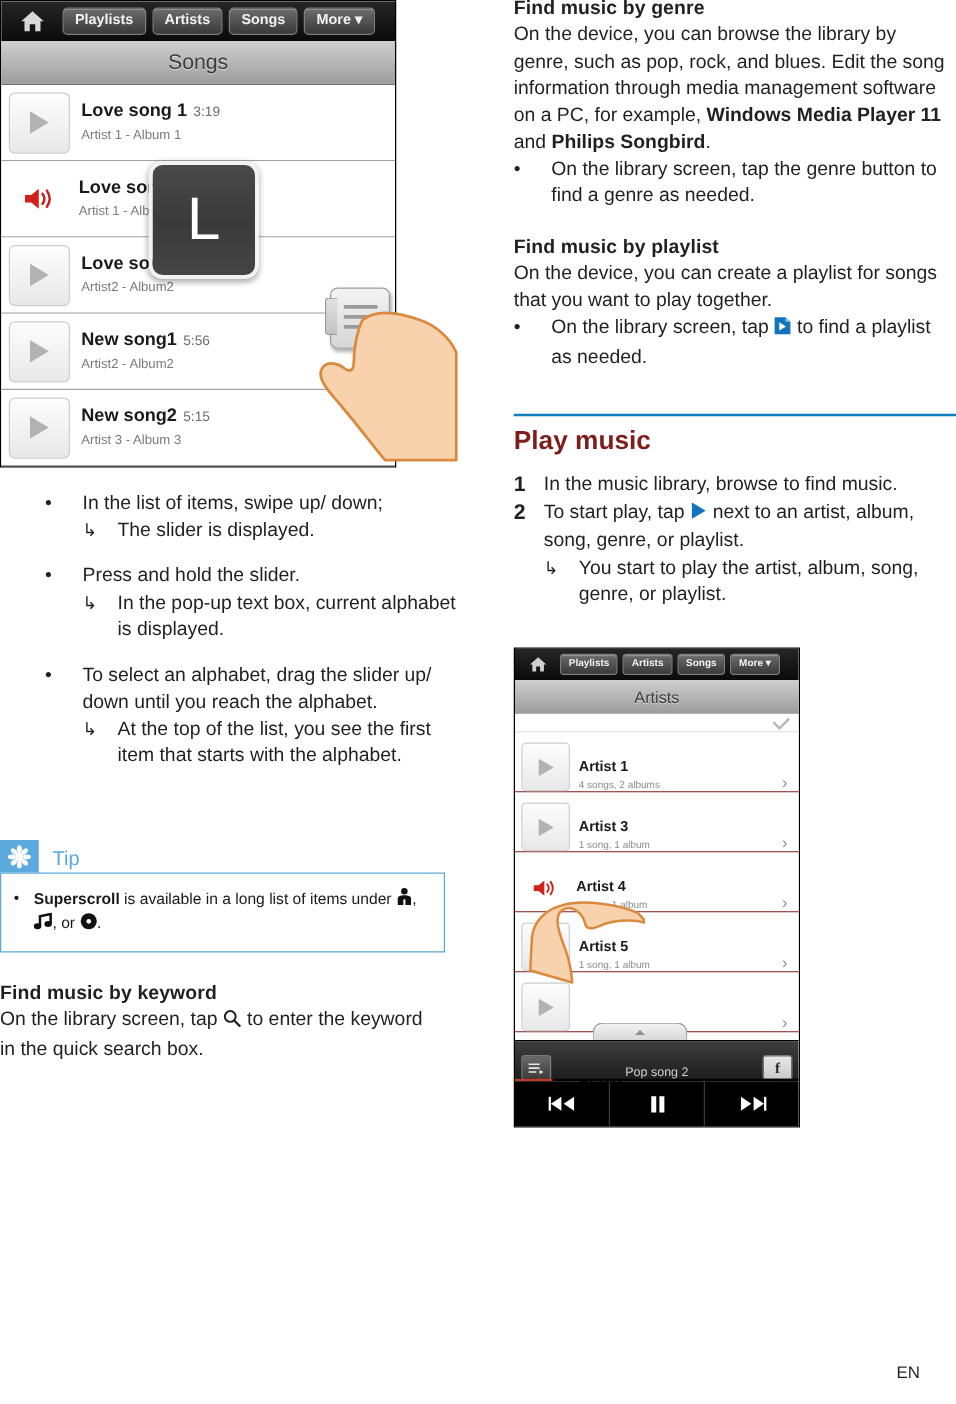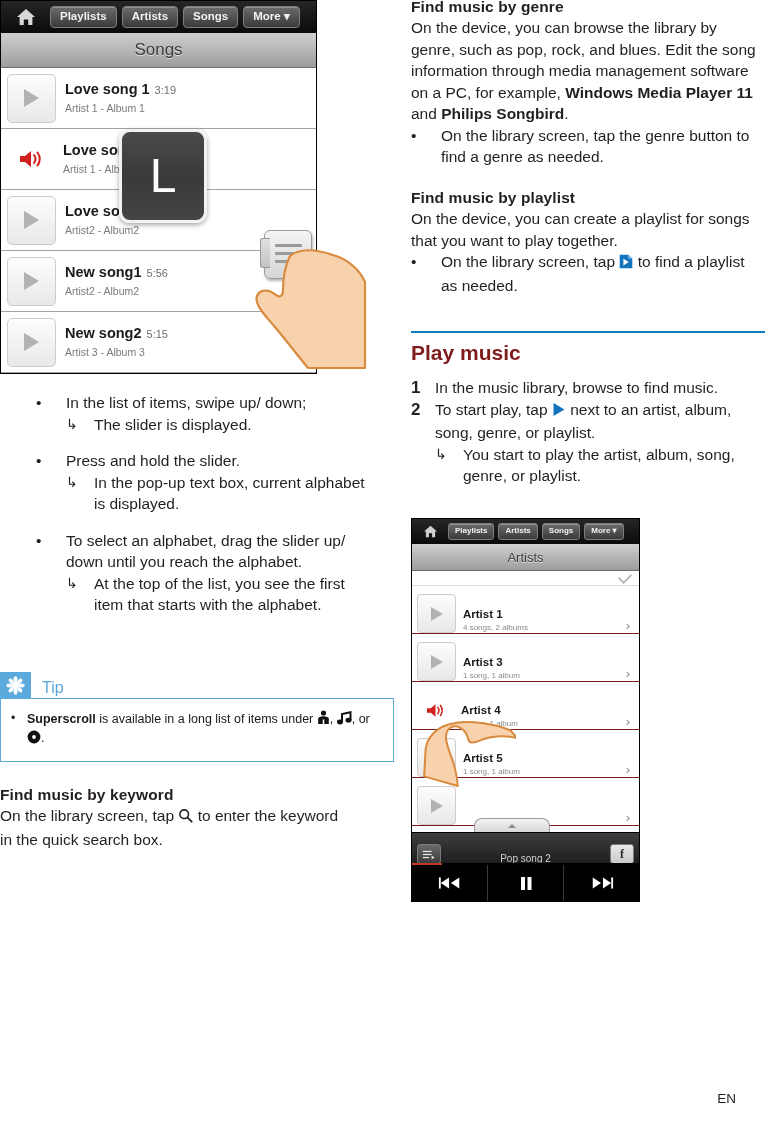--- a/index.html
+++ b/index.html
@@ -98,21 +98,21 @@
     position:absolute;left:-5px;top:7px;width:9px;height:28px;
     background:linear-gradient(#e0e0e0,#c4c4c4);border:1px solid #9a9a9a;border-right:none;
     border-radius:3px 0 0 3px;
   }
   .handle .ln{position:absolute;left:10px;width:27px;height:3px;background:#9a9a9a;border-radius:1px;}
 
   
   .hand{position:absolute;pointer-events:none;}
 
   
-  .tip-wrap{position:absolute;left:0;top:672px;width:394px;}
+  .tip-wrap{position:absolute;left:0;top:672px;width:356px;}
   .tip-head{display:flex;align-items:flex-end;height:26px;}
   .tip-sq{width:31px;height:26px;background:#5ba9dd;display:flex;align-items:center;justify-content:center;}
   .tip-label{color:#5ba9dd;font-size:16px;margin-left:11px;line-height:20px;}
   .tip-body{
     border:1px solid #5ba9dd;box-sizing:border-box;
     padding:11px 12px 12px 10px;
     font-size:12.5px;line-height:17px;color:#1a1a1a;
   }
   .tip-body .row{display:flex;}
   .tip-body .dot{width:16px;flex:0 0 16px;}

